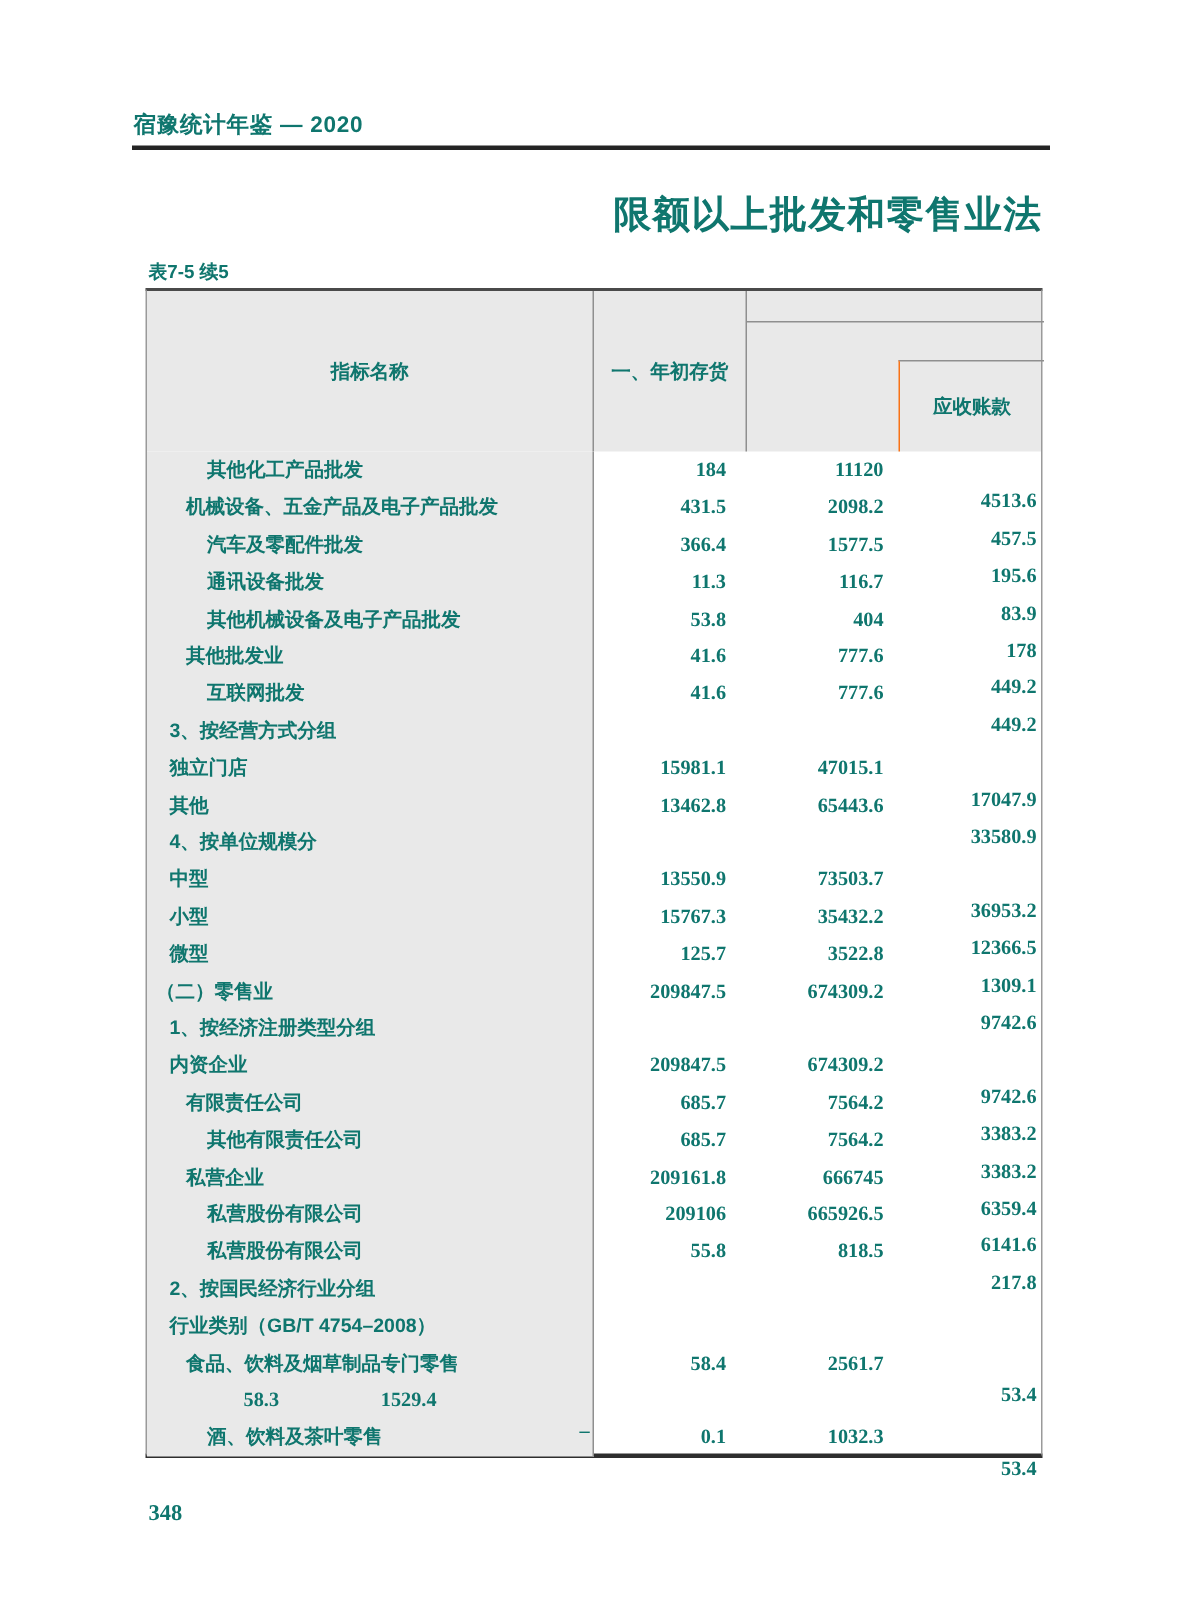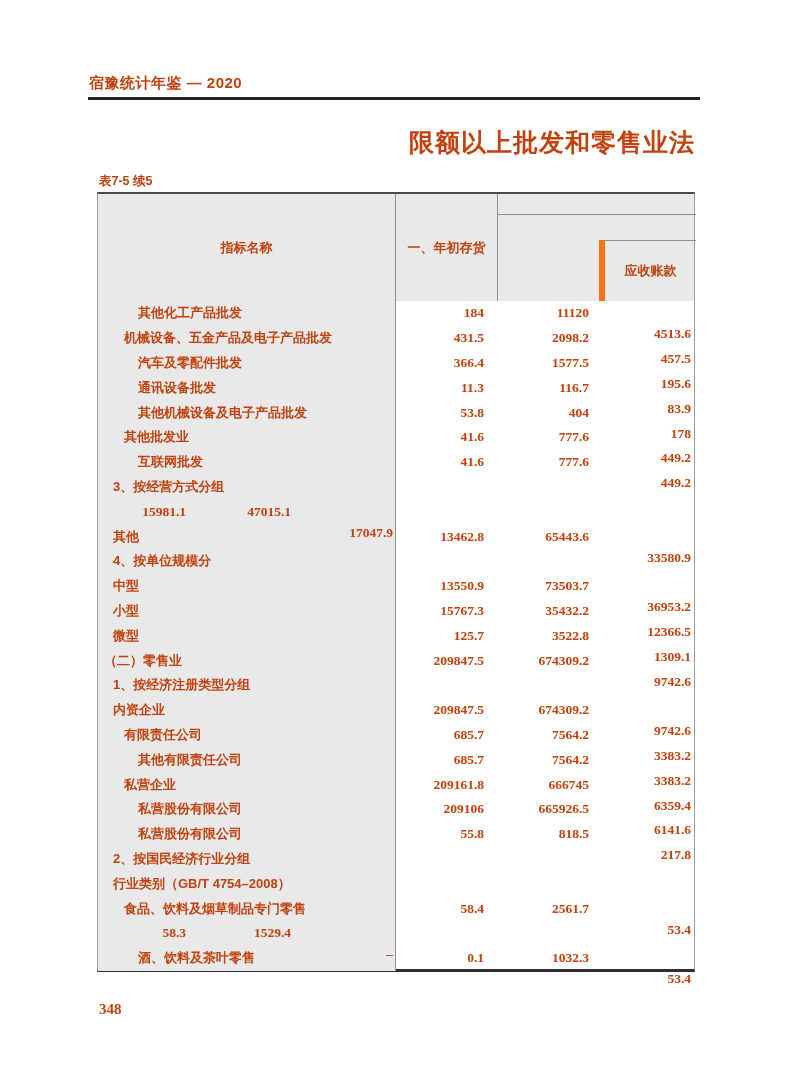--- a/index.html
+++ b/index.html
@@ -1,18 +1,18 @@
 <!DOCTYPE html>
 <html><head>
 <meta charset="utf-8">
 <style>
   html,body { margin:0; padding:0; background:#ffffff; }
   .page {
     position:relative; width:793px; height:1077px; background:#ffffff;
-    font-family:"Liberation Sans", sans-serif; color:#c2410c;
+    font-family:"Liberation Sans", sans-serif; color:#0f766e;
     overflow:hidden;
   }
   .book-header {
     position:absolute; left:89px; top:74px;
     font-size:15px; font-weight:bold; letter-spacing:0.5px;
   }
   .header-rule {
     position:absolute; left:88px; top:97px; width:612px; height:3px;
     background:#242424;
   }
@@ -35,21 +35,21 @@
   }
   .thead {
     position:absolute; top:0; left:0; width:100%; height:107px;
     background:#e9e9e9;
   }
   .th-cell { position:absolute; display:flex; align-items:center; justify-content:center; }
   .th-col1 { left:0; top:0; width:298px; height:107px; border-right:1px solid #8f8f8f; box-sizing:border-box; }
   .th-col2 { left:298px; top:0; width:102px; height:107px; border-right:1px solid #8f8f8f; box-sizing:border-box; }
   .th-group-band { position:absolute; left:400px; top:0; width:198px; height:21px; border-bottom:1px solid #8f8f8f; box-sizing:border-box; }
   .th-col3 { left:400px; top:21px; width:101px; height:86px; }
-  .th-col4 { left:501px; top:46px; width:97px; height:61px; border-left:6px solid #f97316; border-top:1px solid #8f8f8f; box-sizing:border-box; }
+  .th-col4 { left:501px; top:46px; width:97px; height:61px; border-left:1px solid #f97316; border-top:1px solid #8f8f8f; box-sizing:border-box; }
   .tbody {
     position:absolute; top:107px; left:0; width:100%; height:670px;
   }
   .label-col-bg {
     position:absolute; left:0; top:0; width:298px; height:100%;
     background:#e9e9e9; border-right:1px solid #8f8f8f; box-sizing:border-box;
   }
   .t-row {
     position:relative; display:flex; height:24.81px; align-items:center;
   }
@@ -140,20 +140,21 @@
           <div class="c-num c3">777.6</div>
           <div class="c-num c4">449.2</div>
         </div>
         <div class="t-row">
           <div class="c-label ind-0">3、按经营方式分组</div>
           <div class="c-num c2"></div>
           <div class="c-num c3"></div>
           <div class="c-num c4"></div>
         </div>
         <div class="t-row">
+          <div class="c-label ind-0">独立门店</div>
           <div class="c-num c2">15981.1</div>
           <div class="c-num c3">47015.1</div>
           <div class="c-num c4">17047.9</div>
         </div>
         <div class="t-row">
           <div class="c-label ind-0">其他</div>
           <div class="c-num c2">13462.8</div>
           <div class="c-num c3">65443.6</div>
           <div class="c-num c4">33580.9</div>
         </div>

